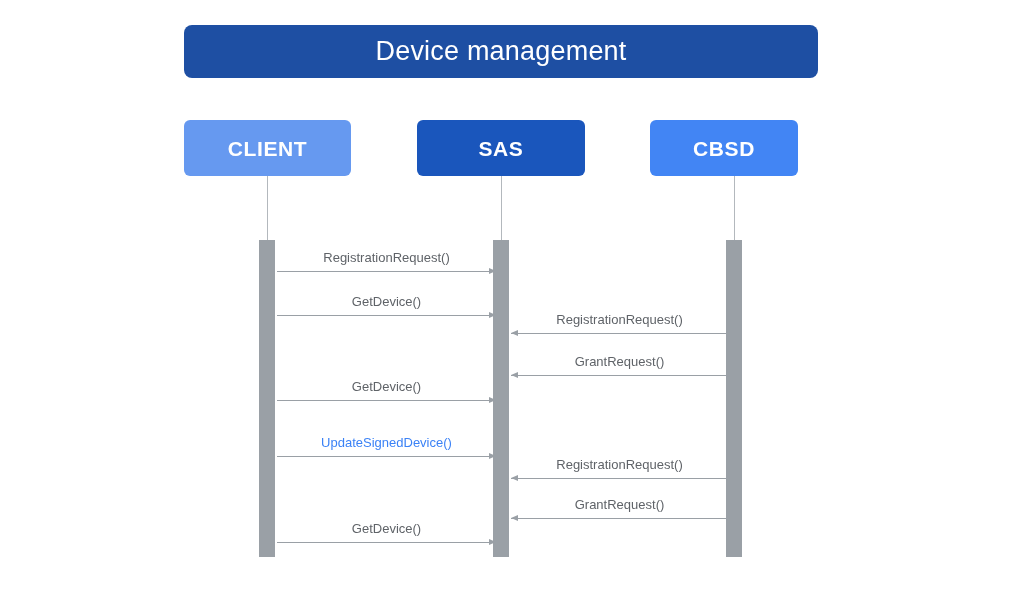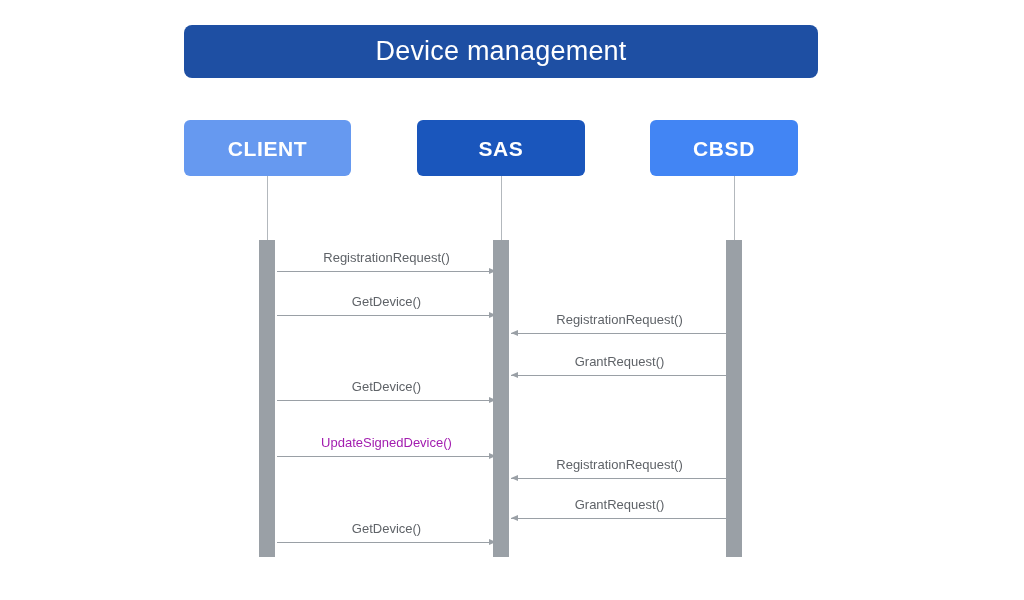--- a/index.html
+++ b/index.html
@@ -171,21 +171,21 @@
         <div class="msg-label" style="color: rgb(95, 99, 104);">GrantRequest()</div>
       </div>
       <div class="message to-right" style="left: 277px; top: 400px; width: 219px;">
         <div class="msg-line" style="background: rgb(154, 160, 166);"></div>
         <div class="msg-head" style="border-left-color: rgb(154, 160, 166);"></div>
         <div class="msg-label" style="color: rgb(95, 99, 104);">GetDevice()</div>
       </div>
       <div class="message to-right" style="left: 277px; top: 456px; width: 219px;">
         <div class="msg-line" style="background: rgb(154, 160, 166);"></div>
         <div class="msg-head" style="border-left-color: rgb(154, 160, 166);"></div>
-        <div class="msg-label" style="color: #a21caf;">UpdateSignedDevice()</div>
+        <div class="msg-label" style="color: #3b82f6;">UpdateSignedDevice()</div>
       </div>
       <div class="message to-left" style="left: 511px; top: 478px; width: 217px;">
         <div class="msg-line" style="background: rgb(154, 160, 166);"></div>
         <div class="msg-head" style="border-right-color: rgb(154, 160, 166);"></div>
         <div class="msg-label" style="color: rgb(95, 99, 104);">RegistrationRequest()</div>
       </div>
       <div class="message to-left" style="left: 511px; top: 518px; width: 217px;">
         <div class="msg-line" style="background: rgb(154, 160, 166);"></div>
         <div class="msg-head" style="border-right-color: rgb(154, 160, 166);"></div>
         <div class="msg-label" style="color: rgb(95, 99, 104);">GrantRequest()</div>

